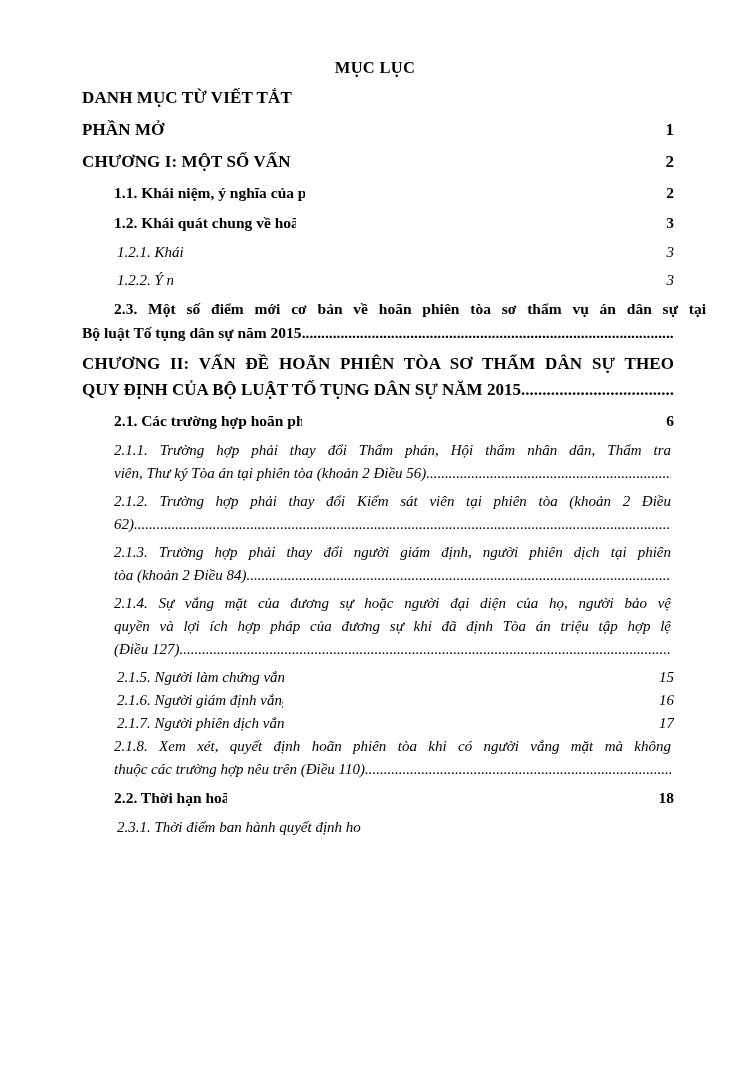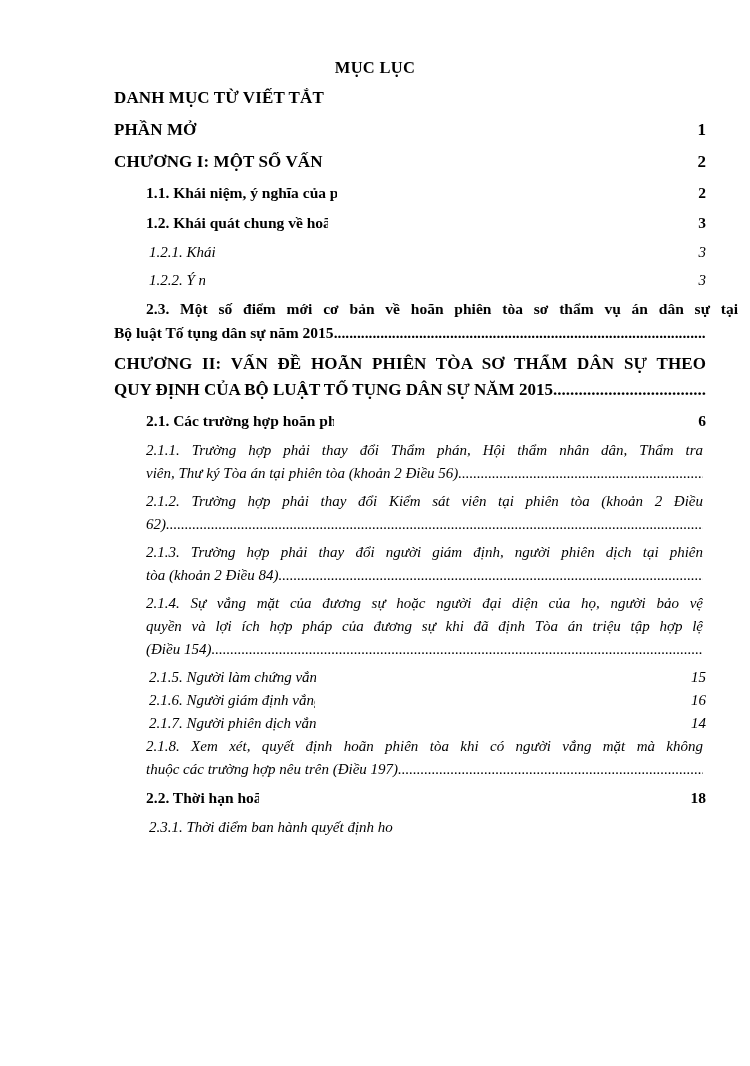--- a/index.html
+++ b/index.html
@@ -25,21 +25,21 @@
     left: 0;
     top: 58px;
     width: 750px;
     text-align: center;
     font-weight: bold;
     font-size: 16.5px;
     letter-spacing: 0.3px;
   }
   .toc {
     position: absolute;
-    left: 114px;
+    left: 82px;
     top: 88px;
     width: 592px;
   }
   
   .row {
     position: relative;
     display: flex;
     align-items: baseline;
     width: 100%;
     white-space: nowrap;
@@ -283,48 +283,48 @@
         <span class="lbl">tòa (khoản 2 Điều 84)</span>
         <span class="leader">................................................................................................................................................</span>
 
       </span>
     </div>
 
     <div class="lvl2 wrap outdent">
       <span class="firstline">2.1.4. Sự vắng mặt của đương sự hoặc người đại diện của họ, người bảo vệ</span>
       <span class="firstline">quyền và lợi ích hợp pháp của đương sự khi đã định Tòa án triệu tập hợp lệ</span>
       <span class="lastline">
-        <span class="lbl">(Điều 154)</span>
+        <span class="lbl">(Điều 127)</span>
         <span class="leader">................................................................................................................................................</span>
 
       </span>
     </div>
 
     <div class="row lvl2 tight">
       <span class="lbl">2.1.5. Người làm chứng vắng mặt (khoản 2 Điều 229)</span>
       <span class="leader">................................................................................................................................................</span>
       <span class="pg">15</span>
     </div>
 
     <div class="row lvl2 tight">
       <span class="lbl">2.1.6. Người giám định vắng mặt (khoản 2 Điều 230)</span>
       <span class="leader">................................................................................................................................................</span>
       <span class="pg">16</span>
     </div>
 
     <div class="row lvl2 tight">
       <span class="lbl">2.1.7. Người phiên dịch vắng mặt (khoản 2 Điều 231)</span>
       <span class="leader">................................................................................................................................................</span>
-      <span class="pg">14</span>
+      <span class="pg">17</span>
     </div>
 
     <div class="lvl2 wrap outdent">
       <span class="firstline">2.1.8. Xem xét, quyết định hoãn phiên tòa khi có người vắng mặt mà không</span>
       <span class="lastline">
-        <span class="lbl">thuộc các trường hợp nêu trên (Điều 197)</span>
+        <span class="lbl">thuộc các trường hợp nêu trên (Điều 110)</span>
         <span class="leader">................................................................................................................................................</span>
 
       </span>
     </div>
 
     <div class="row lvl1">
       <span class="lbl">2.2. Thời hạn hoãn phiên tòa</span>
       <span class="leader">................................................................................................................................................</span>
       <span class="pg">18</span>
     </div>

